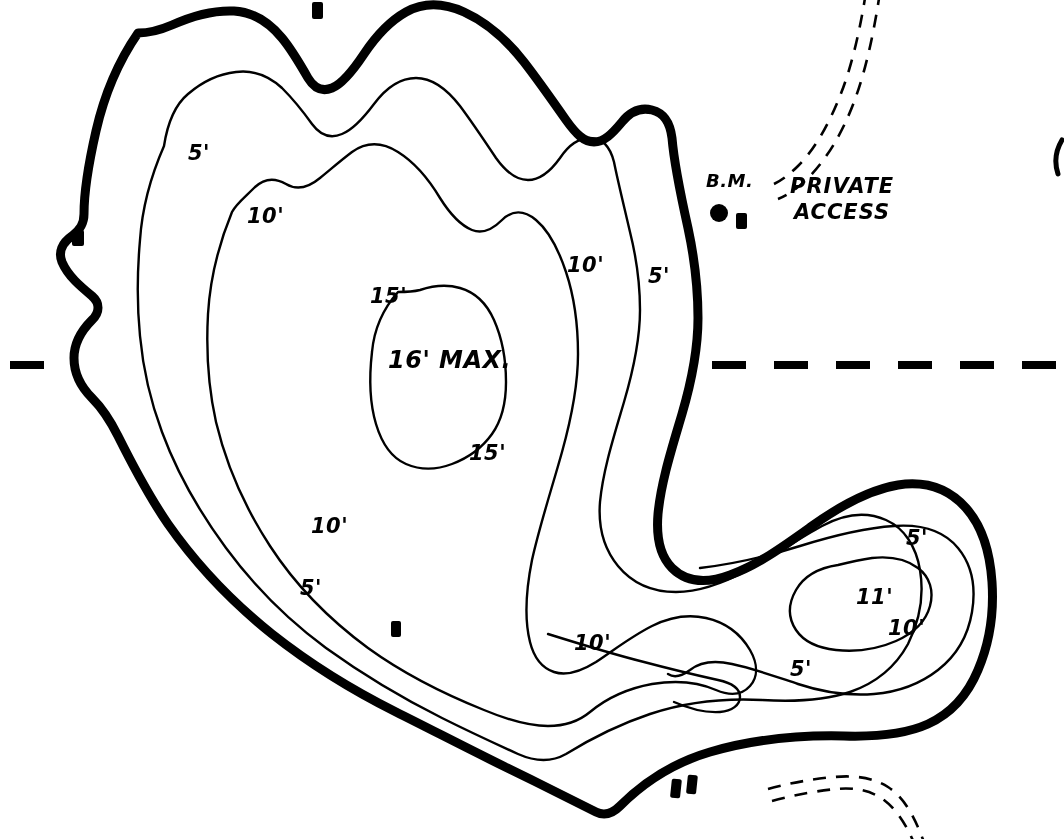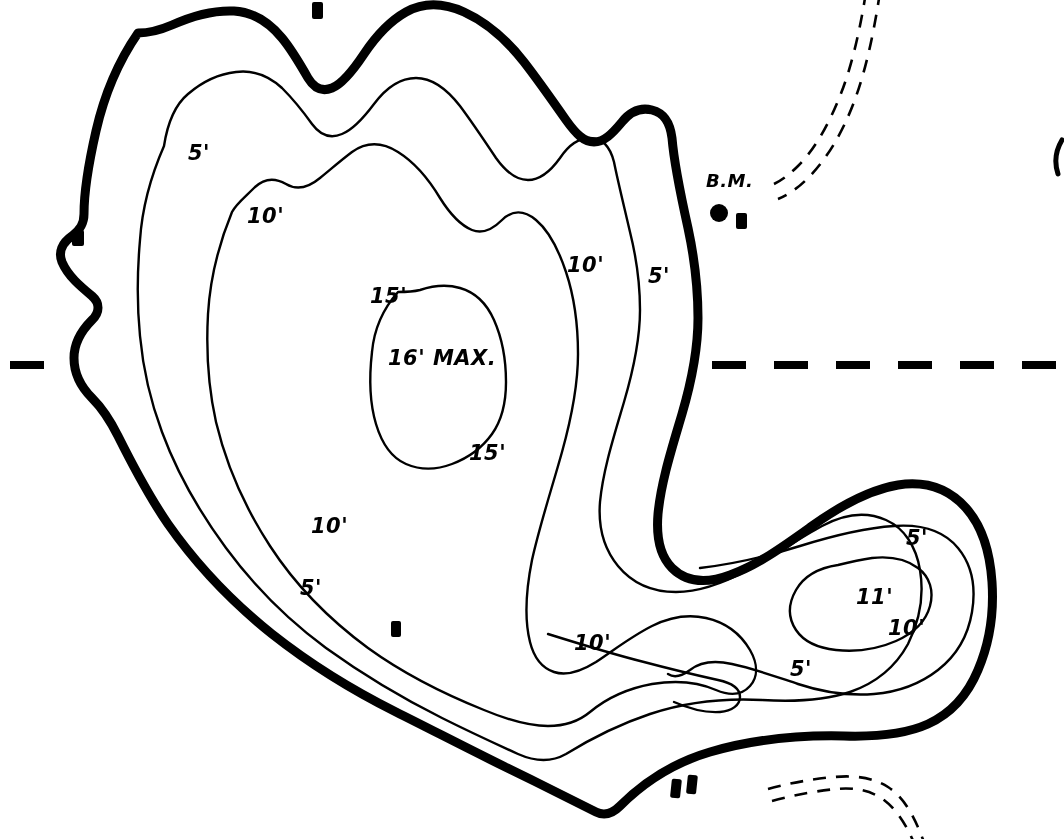--- a/index.html
+++ b/index.html
@@ -74,21 +74,21 @@
     color: #000000;
     white-space: nowrap;
     line-height: 1;
     letter-spacing: 0.5px;
     user-select: none;
   }
   .depth-label {
     font-size: 21px;
   }
   .max-label {
-    font-size: 21px;
+    font-size: 24px;
   }
   .bm-label {
     font-size: 18px;
   }
   .access-label {
     font-size: 21px;
     text-align: center;
     letter-spacing: 1px;
   }
   .access-label .line2 {
@@ -317,14 +317,18 @@
   <div class="map-label depth-label" style="left:856px; top:587px;">11'</div>
 
   <div class="map-label depth-label" style="left:574px; top:633px;">10'</div>
 
   <div class="map-label depth-label" style="left:888px; top:618px;">10'</div>
 
   <div class="map-label depth-label" style="left:790px; top:659px;">5'</div>
 
   <div class="map-label bm-label" style="left:706px; top:172px;">B.M.</div>
 
+  <div class="map-label access-label" style="left:790px; top:176px;">
+    <span>PRIVATE</span>
+    <span class="line2">ACCESS</span>
+  </div>
 
 </div>
 
 </body></html>

